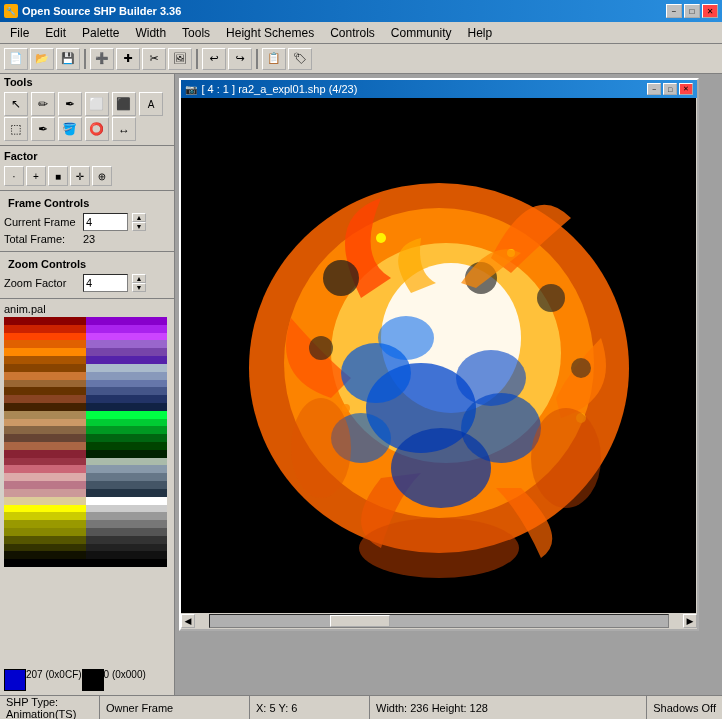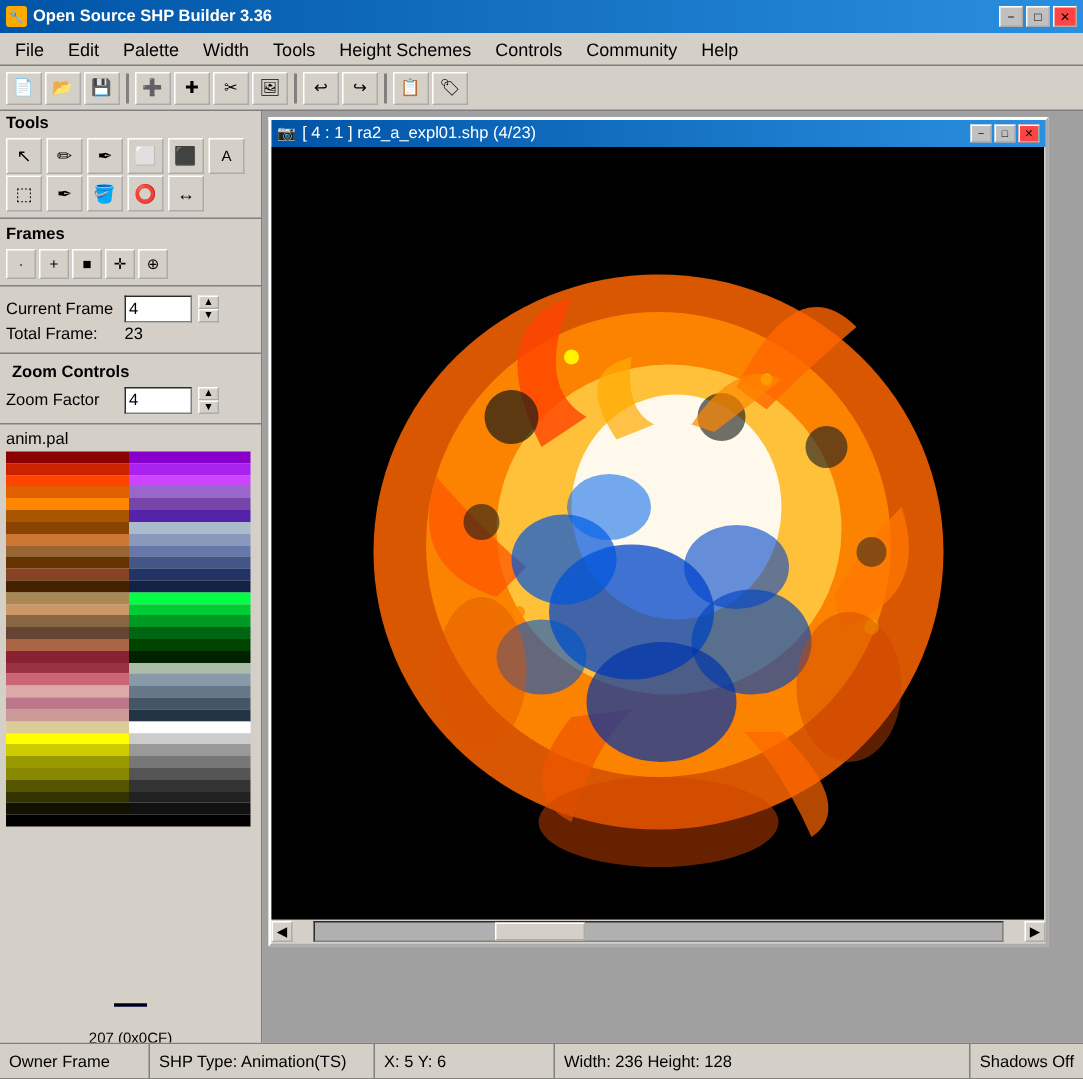--- a/index.html
+++ b/index.html
@@ -123,25 +123,24 @@
     
     .zoom-controls { padding: 2px 4px; }
 
     
     #palette-area { flex: 1; overflow: hidden; padding: 2px 4px; }
     .palette-label { font-size: 11px; font-weight: normal; }
 
     
     #color-indicator {
       display: flex;
-      align-items: center;
+      align-items: flex-start;
       padding: 2px 4px;
-      gap: 16px;
+      gap: 0;
       height: 28px;
-      flex-direction: column;
     }
     .color-swatch-fg { width: 22px; height: 22px; border: 1px solid #000; }
     .color-swatch-bg { width: 22px; height: 22px; border: 1px solid #000; }
     .color-label { font-size: 10px; }
 
     
     #canvas-area {
       flex: 1;
       background: #a0a0a0;
       overflow: auto;
@@ -291,32 +290,33 @@
       <div class="tool-btn" style="font-size:10px;">A</div>
       <div class="tool-btn">⬚</div>
       <div class="tool-btn">✒</div>
       <div class="tool-btn">🪣</div>
       <div class="tool-btn">⭕</div>
       <div class="tool-btn">↔</div>
     </div>
 
     <div class="h-divider"></div>
 
-    <div class="section-label">Frames</div>
+    <div class="section-label">Factor</div>
     <div class="dropper-grid">
       <div class="dropper-btn">·</div>
       <div class="dropper-btn">+</div>
       <div class="dropper-btn">■</div>
       <div class="dropper-btn">✛</div>
       <div class="dropper-btn">⊕</div>
     </div>
 
     <div class="h-divider"></div>
 
     <div class="frame-controls">
+      <div class="section-label">Frame Controls</div>
       <div class="frame-row">
         <span class="frame-label">Current Frame</span>
         <input class="frame-input" type="text" value="4" style="">
         <div class="spin-wrap">
           <div class="spin-btn">▲</div>
           <div class="spin-btn">▼</div>
         </div>
       </div>
       <div class="frame-row">
         <span class="frame-label">Total Frame:</span>
@@ -495,18 +495,18 @@
           <div class="scroll-thumb"></div>
         </div>
         <div class="scroll-arrow">▶</div>
       </div>
     </div>
   </div>
 
 </div>
 
 <div id="status-bar">
+  <div class="status-cell">SHP Type: Animation(TS)</div>
   <div class="status-cell">Owner Frame</div>
-  <div class="status-cell">SHP Type: Animation(TS)</div>
   <div class="status-cell">X: 5 Y: 6</div>
   <div class="status-cell">Width: 236 Height: 128</div>
   <div class="status-cell">Shadows Off</div>
 </div>
 
 </body></html>

